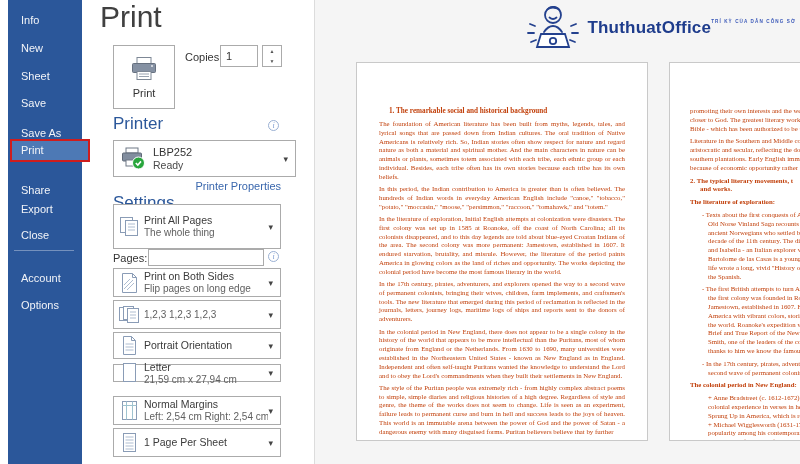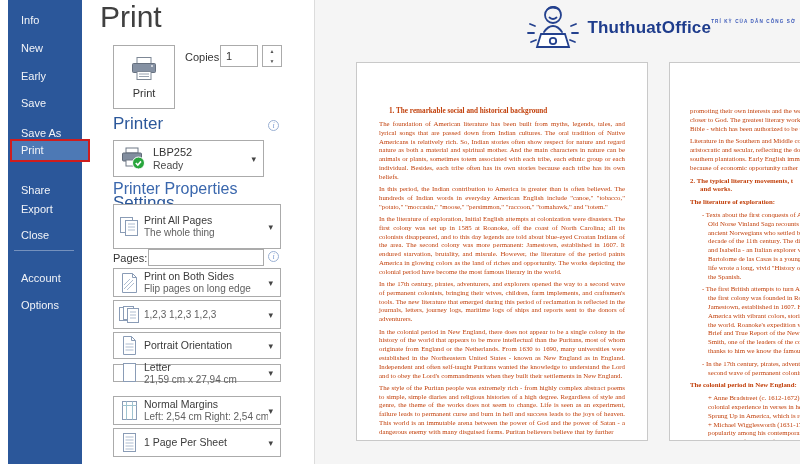--- a/index.html
+++ b/index.html
@@ -36,31 +36,31 @@
     font-family:"Liberation Sans",sans-serif;
   }
   .spinner { position:absolute; left:262px; top:45px; width:20px; height:22px; border:1px solid #ababab; background:#fff; }
   .spinner div { height:10px; display:flex; align-items:center; justify-content:center; font-size:5px; color:#555; cursor:pointer; }
   .section-heading { position:absolute; left:113px; font-size:17px; color:#2b579a; font-weight:400; }
   .info-icon {
     position:absolute; width:11px; height:11px; border:1px solid #9ab0d3; border-radius:50%;
     color:#7d9bd0; font-size:8px; line-height:9px; text-align:center; font-family:"Liberation Serif",serif; font-style:italic;
   }
   .printer-dd {
-    position:absolute; left:113px; top:140px; width:151px; height:37px; border:1px solid #ababab;
+    position:absolute; left:113px; top:140px; width:183px; height:37px; border:1px solid #ababab;
     background:#fff; display:flex; align-items:center; cursor:pointer;
   }
   .printer-dd .picon { margin:0 7px 0 6px; position:relative; }
   .printer-dd .ptxt { flex:1; }
   .printer-name { font-size:11px; color:#333; line-height:13px; }
   .printer-status { font-size:10.5px; color:#4a4a4a; line-height:12px; }
   .caret { font-size:9px; color:#444; margin-right:7px; }
   .printer-props {
-    position:absolute; left:113px; top:180px; width:168px; 
-    font-size:16px; color:#3a67ad; cursor:pointer;
+    position:absolute; left:113px; top:180px; width:168px; text-align:right;
+    font-size:11px; color:#3a67ad; cursor:pointer;
   }
   .set-row {
     position:absolute; left:113px; width:168px; border:1px solid #ababab; background:#fff;
     display:flex; align-items:center; cursor:pointer;
   }
   .set-row .sicon { width:30px; display:flex; justify-content:center; flex:0 0 30px; }
   .set-row .stxt { flex:1; overflow:hidden; }
   .set-primary { font-size:10.5px; color:#3b3b3b; line-height:13px; white-space:nowrap; }
   .set-secondary { font-size:10px; color:#5f5f5f; line-height:12px; white-space:nowrap; }
   .pages-label { position:absolute; left:113px; top:252px; font-size:11px; color:#333; }
@@ -100,21 +100,21 @@
   .logo-tagline { font-size:4.6px; font-weight:bold; color:#3a58b8; letter-spacing:1.1px; margin-top:1px; }
 
   svg { display:block; }
 </style>
 </head>
 <body>
 
 <div class="sidebar">
   <div class="sb-item" style="top:13px">Info</div>
   <div class="sb-item" style="top:41px">New</div>
-  <div class="sb-item" style="top:69px">Early</div>
+  <div class="sb-item" style="top:69px">Sheet</div>
   <div class="sb-item" style="top:96px">Save</div>
   <div class="sb-item" style="top:126px">Save As</div>
   <div class="sb-sel-box">
     <div class="sb-item">Print</div>
   </div>
   <div class="sb-item" style="top:183px">Share</div>
   <div class="sb-item" style="top:202px">Export</div>
   <div class="sb-item" style="top:228px">Close</div>
   <div class="sb-divider"></div>
   <div class="sb-item" style="top:271px">Account</div>

